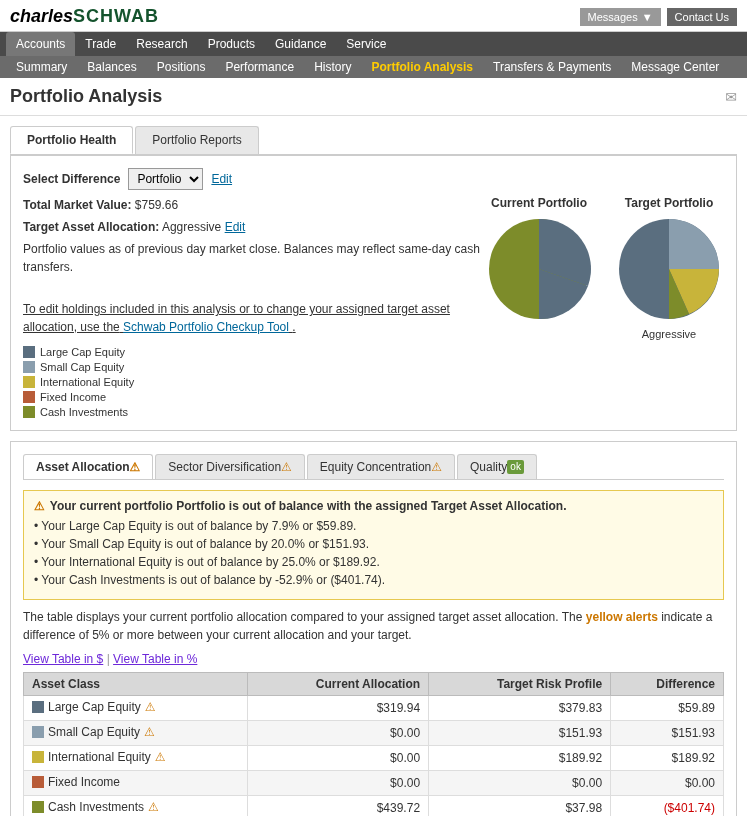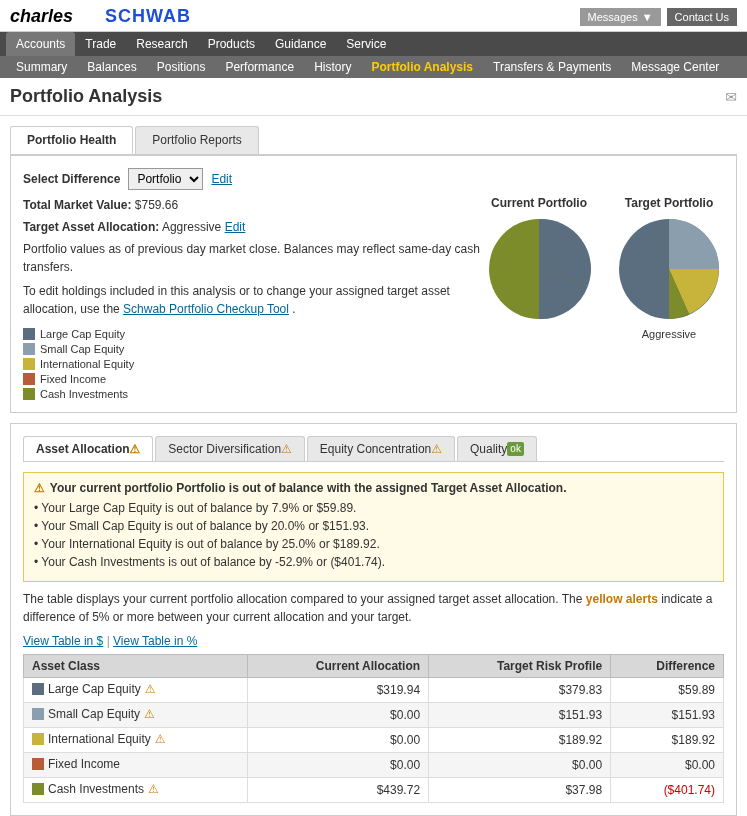--- a/index.html
+++ b/index.html
@@ -1,21 +1,21 @@
 <!DOCTYPE html>
 <html><head>
   <meta charset="utf-8">
   <style>
     * { box-sizing: border-box; margin: 0; padding: 0; }
     body { font-family: Arial, sans-serif; font-size: 12px; background: #fff; color: #333; width: 747px; }
 
     
     .header { background: #fff; padding: 6px 10px 4px 10px; display: flex; align-items: center; justify-content: space-between; border-bottom: 1px solid #ccc; }
     .logo { font-size: 18px; font-weight: bold; font-style: italic; color: #000; }
-    .logo span { color: #1d4ed8; text-transform: uppercase; font-style: normal; letter-spacing: 1px; margin-left: 32px; }
+    .logo span { color: #14532d; text-transform: uppercase; font-style: normal; letter-spacing: 1px; }
     .header-right { display: flex; align-items: center; gap: 6px; }
     .messages-btn { background: #999; color: #fff; border: none; padding: 3px 8px; font-size: 11px; cursor: pointer; display: flex; align-items: center; gap: 4px; }
     .contact-btn { background: #666; color: #fff; border: none; padding: 3px 8px; font-size: 11px; cursor: pointer; }
 
     
     .primary-nav { background: #4a4a4a; display: flex; align-items: center; padding: 0 6px; }
     .primary-nav a { color: #fff; text-decoration: none; padding: 5px 10px; font-size: 12px; display: inline-block; }
     .primary-nav a.active { background: #777; border-radius: 3px 3px 0 0; }
 
     
@@ -78,21 +78,21 @@
     .alert-list { list-style: none; }
     .alert-list li { margin-bottom: 4px; }
     .alert-list li::before { content: "• "; }
 
     
     .info-text { font-size: 12px; margin-bottom: 8px; color: #333; line-height: 1.5; }
     .info-text strong { font-weight: bold; }
 
     
     .view-links { font-size: 12px; margin-bottom: 6px; color: #333; }
-    .view-links a { color: #0369a1; text-decoration: underline; cursor: pointer; }
+    .view-links a { color: #6d28d9; text-decoration: underline; cursor: pointer; }
     .view-links span { color: #999; }
 
     
     .data-table { width: 100%; border-collapse: collapse; font-size: 12px; }
     .data-table th { background: #d8d8d8; border: 1px solid #bbb; padding: 4px 8px; text-align: left; font-weight: bold; }
     .data-table th.right { text-align: right; }
     .data-table td { border: 1px solid #ddd; padding: 4px 8px; }
     .data-table td.right { text-align: right; }
     .data-table tr:nth-child(even) { background: #f5f5f5; }
     .data-table tr:nth-child(odd) { background: #fff; }
@@ -166,21 +166,21 @@
         <p>
           <strong>Total Market Value:</strong>
           <span>$759.66</span>
         </p>
         <p>
           <strong>Target Asset Allocation:</strong>
           <span>Aggressive</span>
           <a class="portfolio-link">Edit</a>
         </p>
         <p>Portfolio values as of previous day market close. Balances may reflect same-day cash transfers.</p>
-        <p style="margin-top:6px;">
+        <p style="margin-top:24px;text-decoration:underline;">
           <span>To edit holdings included in this analysis or to change your assigned target asset allocation, use the</span>
           <a class="portfolio-link">Schwab Portfolio Checkup Tool</a>
           <span>.</span>
         </p>
         <div class="legend">
           <div class="legend-item">
             <span class="legend-color" style="background:#5a6e7f;"></span>
             <span>Large Cap Equity</span>
           </div>
           <div class="legend-item">

